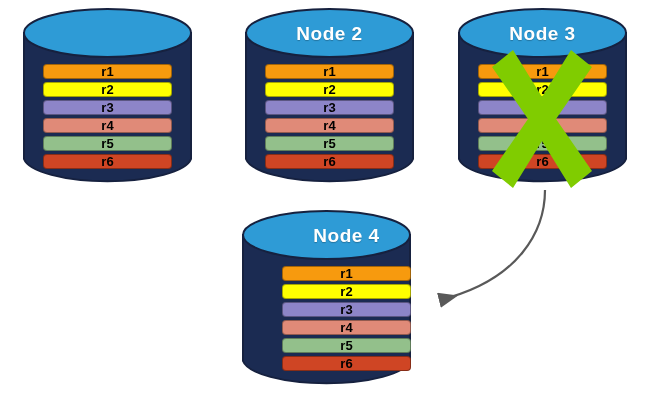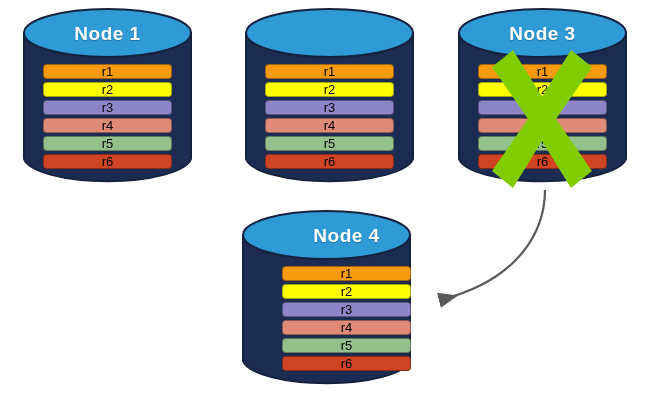--- a/index.html
+++ b/index.html
@@ -55,21 +55,21 @@
   }
 
   .record {
     position: relative;
     height: 15px;
     margin: 0 auto 3px auto;
     border-radius: 4px;
     border: 1px solid rgba(0,0,0,0.35);
     box-sizing: border-box;
     font-size: 13px;
-    font-weight: normal;
+    font-weight: bold;
     color: #000000;
     line-height: 13px;
     text-align: center;
     font-family: "Liberation Sans", sans-serif;
   }
   .record:last-child { margin-bottom: 15px; }
 
   .cross {
     position: absolute;
     pointer-events: none;
@@ -86,36 +86,36 @@
 </head>
 <body style="background: rgb(255, 255, 255);">
 
 <div id="stage">
 
   <div class="node" id="node-1-el" style="left: 23px; top: 8px; width: 169px; height: 176px;">
     <svg class="node-svg" width="169" height="176" viewBox="0 0 169 176" preserveAspectRatio="none">
       <path d="M1,25 L1,151 A84,25 0 0 0 168,151 L168,25 Z" fill="#1b2b52" stroke="#16213f" stroke-width="2"></path>
       <ellipse cx="84.5" cy="25" rx="83.5" ry="24" fill="#2e9bd6" stroke="#16213f" stroke-width="2"></ellipse>
     </svg>
-    <div class="node-title" style="top:15px;">Node  1</div>
     <div class="records" style="top:56px;">
       <div class="record" style="width:129px;background:#f79a0e;">r1</div>
       <div class="record" style="width:129px;background:#ffff00;">r2</div>
       <div class="record" style="width:129px;background:#8d85c8;">r3</div>
       <div class="record" style="width:129px;background:#e08a78;">r4</div>
       <div class="record" style="width:129px;background:#93c08b;">r5</div>
       <div class="record" style="width:129px;background:#cf4524;">r6</div>
     </div>
   </div>
 
   <div class="node" id="node-2-el" style="left: 245px; top: 8px; width: 169px; height: 176px;">
     <svg class="node-svg" width="169" height="176" viewBox="0 0 169 176" preserveAspectRatio="none">
       <path d="M1,25 L1,151 A84,25 0 0 0 168,151 L168,25 Z" fill="#1b2b52" stroke="#16213f" stroke-width="2"></path>
       <ellipse cx="84.5" cy="25" rx="83.5" ry="24" fill="#2e9bd6" stroke="#16213f" stroke-width="2"></ellipse>
     </svg>
+    <div class="node-title" style="top:15px;">Node  2</div>
     <div class="records" style="top:56px;">
       <div class="record" style="width:129px;background:#f79a0e;">r1</div>
       <div class="record" style="width:129px;background:#ffff00;">r2</div>
       <div class="record" style="width:129px;background:#8d85c8;">r3</div>
       <div class="record" style="width:129px;background:#e08a78;">r4</div>
       <div class="record" style="width:129px;background:#93c08b;">r5</div>
       <div class="record" style="width:129px;background:#cf4524;">r6</div>
     </div>
   </div>
 

